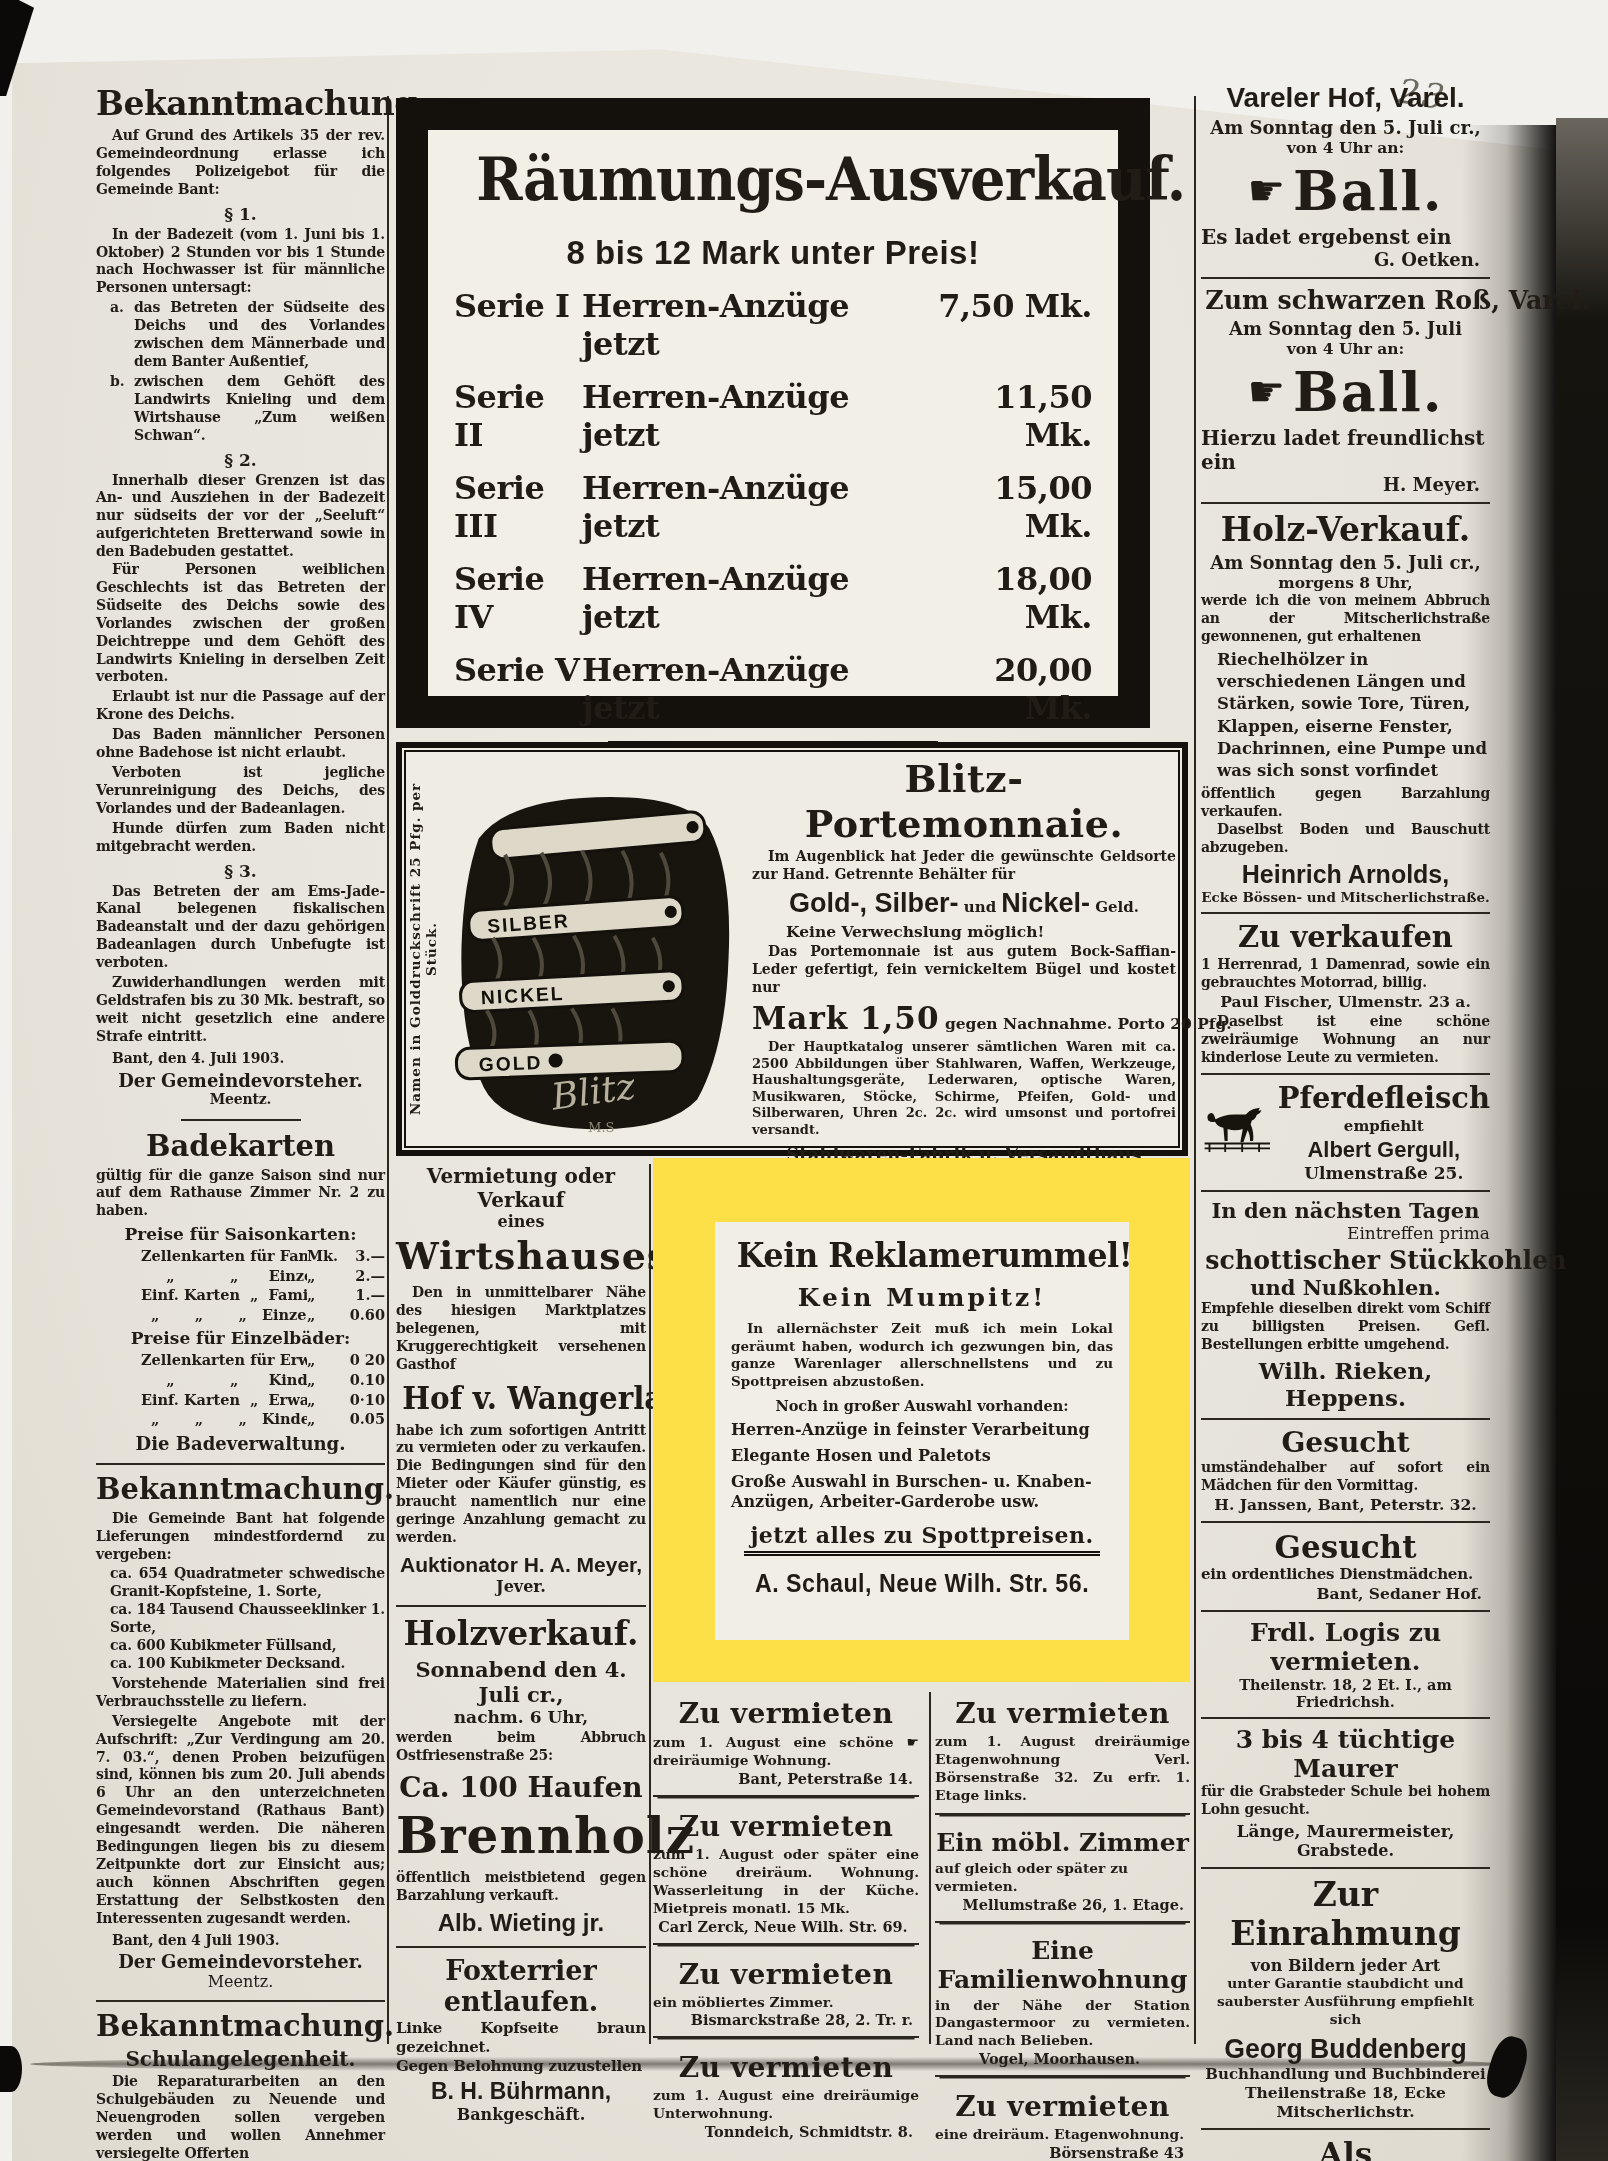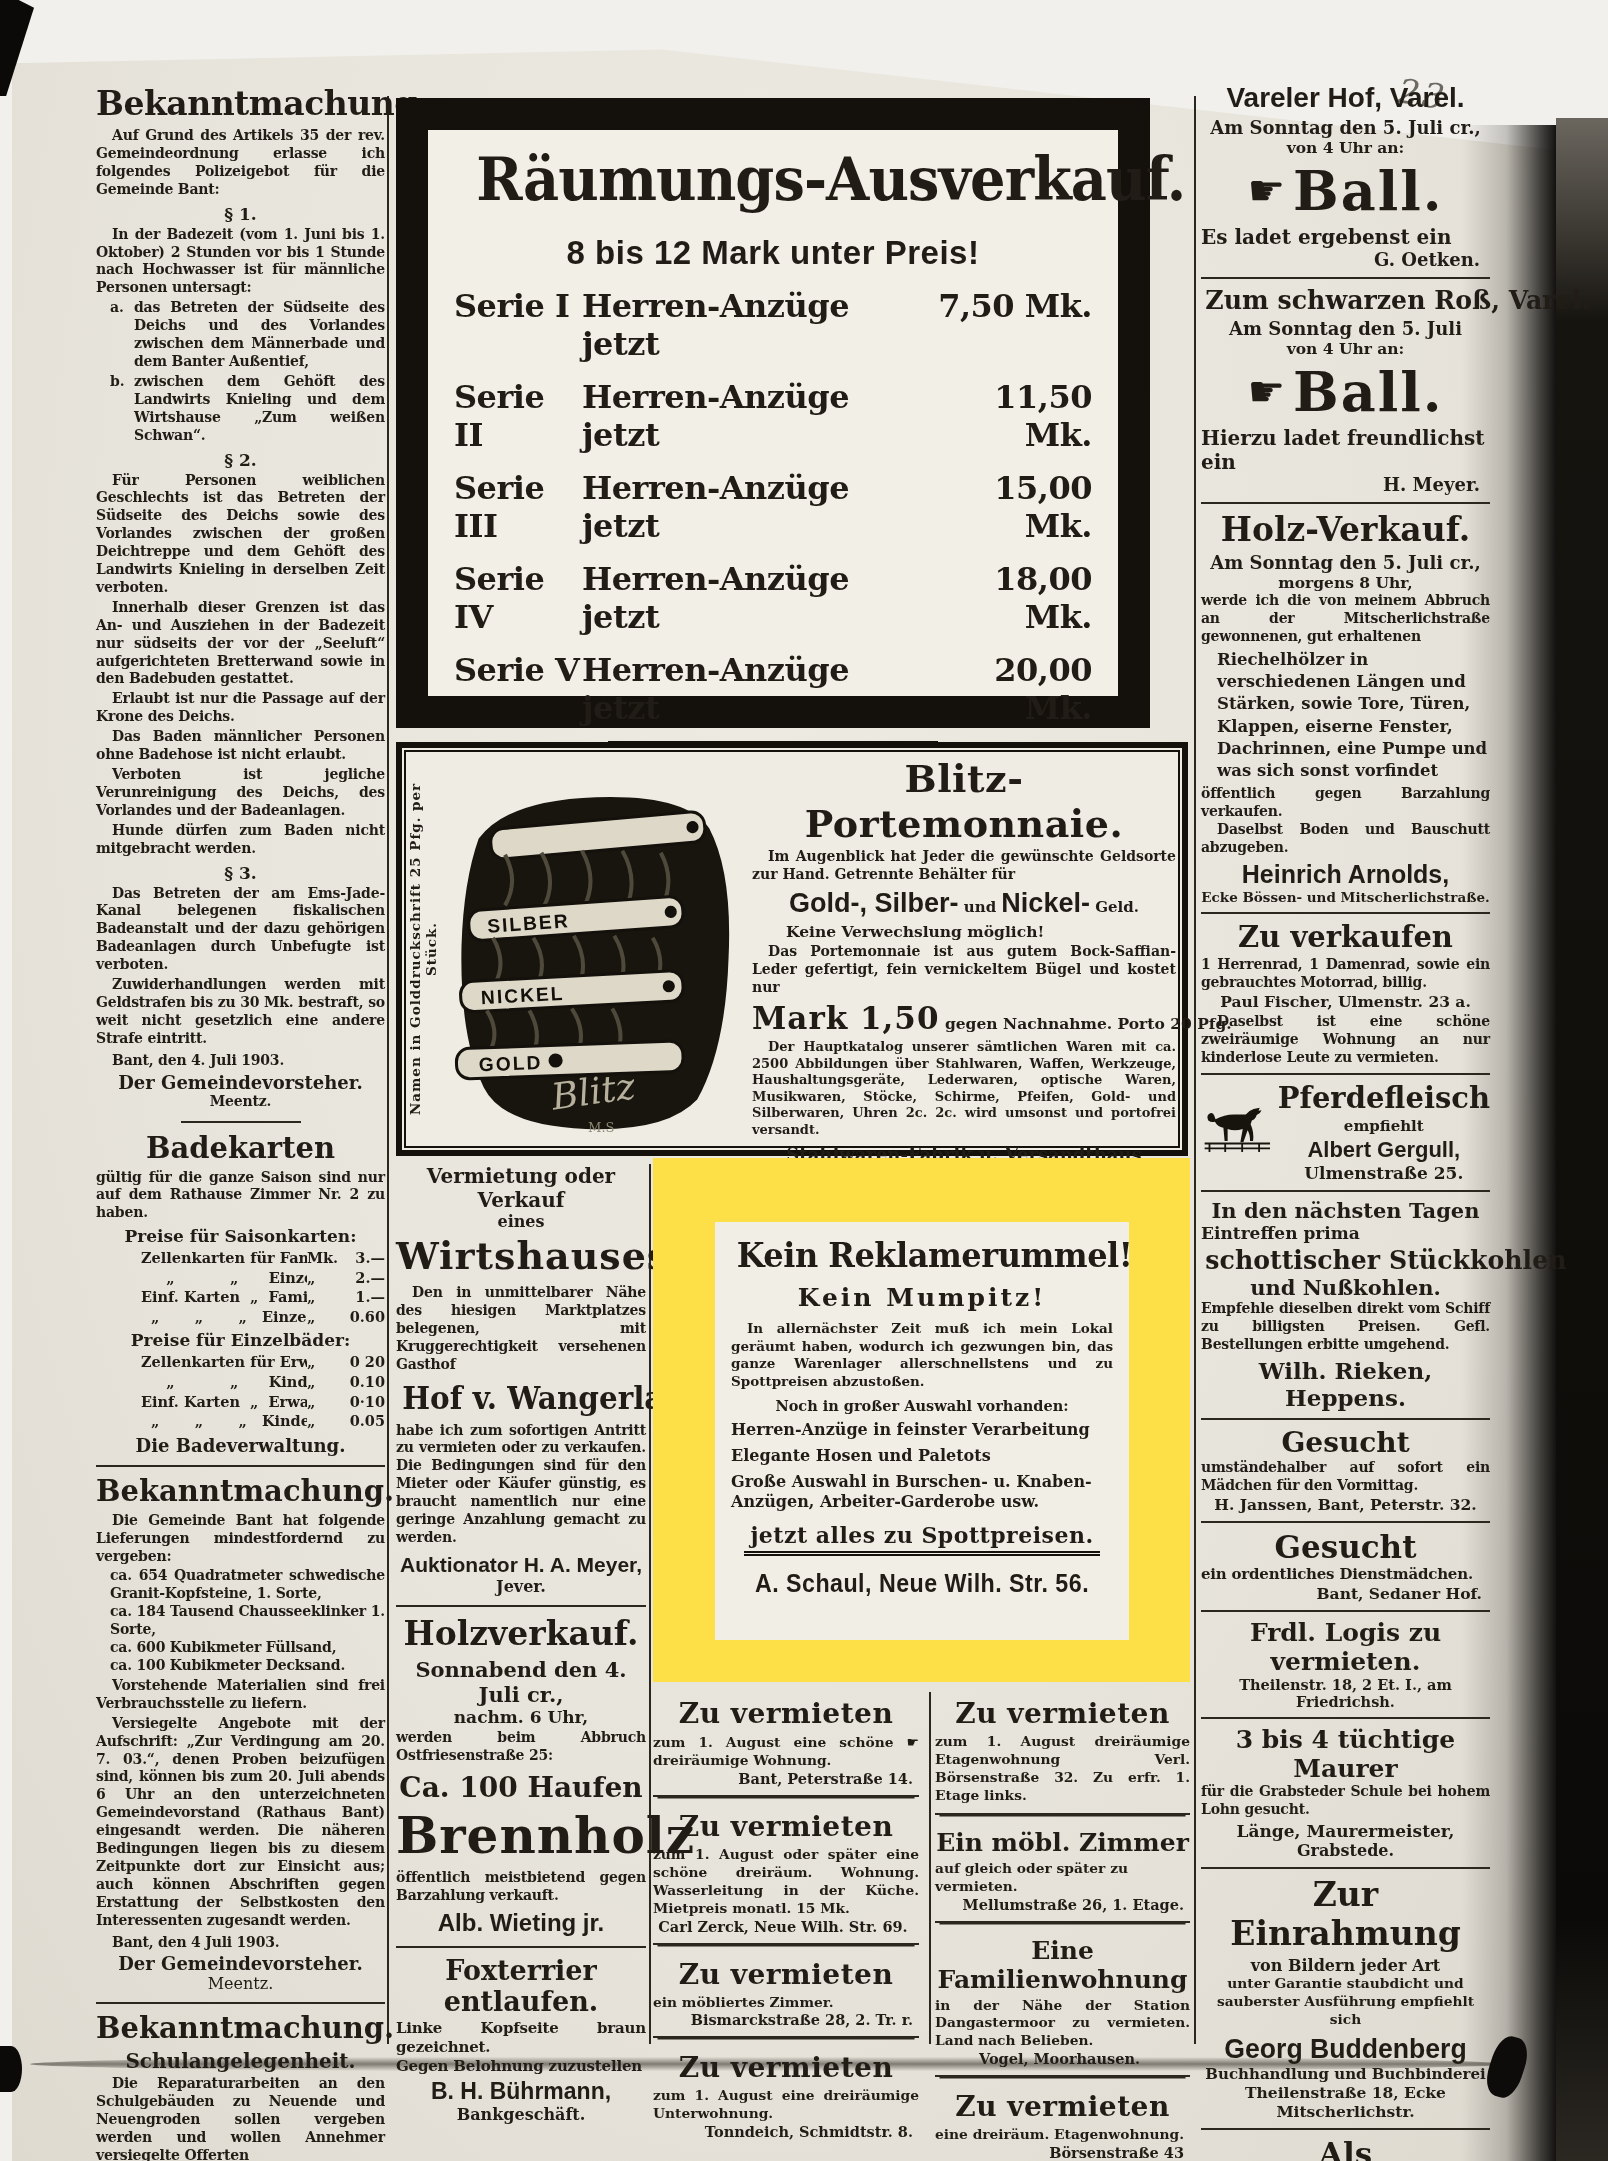--- a/index.html
+++ b/index.html
@@ -145,21 +145,21 @@
   .arnolds { font-family:"Liberation Sans", sans-serif; font-size:25px; font-weight:bold; text-align:center; margin-top:3px; }
   .arnolds2 { font-size:13.5px; font-weight:bold; text-align:center; }
   .zuverk-t { font-size:29px; font-weight:bold; text-align:center; margin-bottom:2px; }
   .pferd-row { display:flex; align-items:center; gap:4px; }
   .pferd-txt { flex:1; }
   .pferd-t { font-size:29px; font-weight:bold; text-align:center; }
   .pferd-l1 { font-size:15px; font-weight:bold; text-align:center; margin:2px 0; }
   .gergull { font-family:"Liberation Sans", sans-serif; font-size:22px; font-weight:bold; text-align:center; }
   .gergull2 { font-size:17px; font-weight:bold; text-align:center; }
   .kohl-l1 { font-size:21px; font-weight:bold; text-align:center; }
-  .kohl-l2 { font-size:17px; font-weight:bold; text-align:left; }
+  .kohl-l2 { font-size:17px; font-weight:normal; text-align:right; }
   .kohl-t1 { font-size:26px; font-weight:bold; text-align:center; white-space:nowrap; transform:scaleX(0.97); margin-top:2px; }
   .kohl-t2 { font-size:21px; font-weight:bold; text-align:center; }
   .rieken { font-size:23px; font-weight:bold; text-align:center; margin-top:3px; }
   .ges-t { font-size:28px; font-weight:bold; text-align:center; }
   .logis-t { font-size:25px; font-weight:bold; text-align:center; }
   .maurer-t { font-size:25px; font-weight:bold; text-align:center; }
   .einr-t { font-size:33px; font-weight:bold; text-align:center; }
   .einr-l1 { font-size:16px; font-weight:bold; text-align:center; margin-top:3px; }
   .budden { font-family:"Liberation Sans", sans-serif; font-size:28px; font-weight:bold; text-align:center; margin-top:4px; white-space:nowrap; transform:scaleX(0.95); }
   .haus-t { font-size:31px; font-weight:bold; text-align:center; }
@@ -189,22 +189,22 @@
     <p class="j ind mt2">In der Badezeit (vom 1. Juni bis 1. Oktober) 2 Stunden vor bis 1 Stunde nach Hochwasser ist für männliche Personen untersagt:</p>
     <div class="list-ab">
       <span class="lbl">a.</span>
       <span class="txt j">das Betreten der Südseite des Deichs und des Vorlandes zwischen dem Männerbade und dem Banter Außentief,</span>
     </div>
     <div class="list-ab">
       <span class="lbl">b.</span>
       <span class="txt j">zwischen dem Gehöft des Landwirts Knieling und dem Wirtshause „Zum weißen Schwan“.</span>
     </div>
     <div class="par-head">§ 2.</div>
+    <p class="j ind mt2">Innerhalb dieser Grenzen ist das An- und Ausziehen in der Badezeit nur südseits der vor der „Seeluft“ aufgerichteten Bretterwand sowie in den Badebuden gestattet.</p>
     <p class="j ind">Für Personen weiblichen Geschlechts ist das Betreten der Südseite des Deichs sowie des Vorlandes zwischen der großen Deichtreppe und dem Gehöft des Landwirts Knieling in derselben Zeit verboten.</p>
-    <p class="j ind mt2">Innerhalb dieser Grenzen ist das An- und Ausziehen in der Badezeit nur südseits der vor der „Seeluft“ aufgerichteten Bretterwand sowie in den Badebuden gestattet.</p>
     <p class="j ind mt2">Erlaubt ist nur die Passage auf der Krone des Deichs.</p>
     <p class="j ind mt2">Das Baden männlicher Personen ohne Badehose ist nicht erlaubt.</p>
     <p class="j ind mt2">Verboten ist jegliche Verunreinigung des Deichs, des Vorlandes und der Badeanlagen.</p>
     <p class="j ind mt2">Hunde dürfen zum Baden nicht mitgebracht werden.</p>
     <div class="par-head">§ 3.</div>
     <p class="j ind">Das Betreten der am Ems-Jade-Kanal belegenen fiskalischen Badeanstalt und der dazu gehörigen Badeanlagen durch Unbefugte ist verboten.</p>
     <p class="j ind mt2">Zuwiderhandlungen werden mit Geldstrafen bis zu 30 Mk. bestraft, so weit nicht gesetzlich eine andere Strafe eintritt.</p>
     <p class="j ind mt4">Bant, den 4. Juli 1903.</p>
     <div class="sig-center mt2">Der Gemeindevorsteher.</div>
     <div class="c j" style="text-align:center">Meentz.</div>

